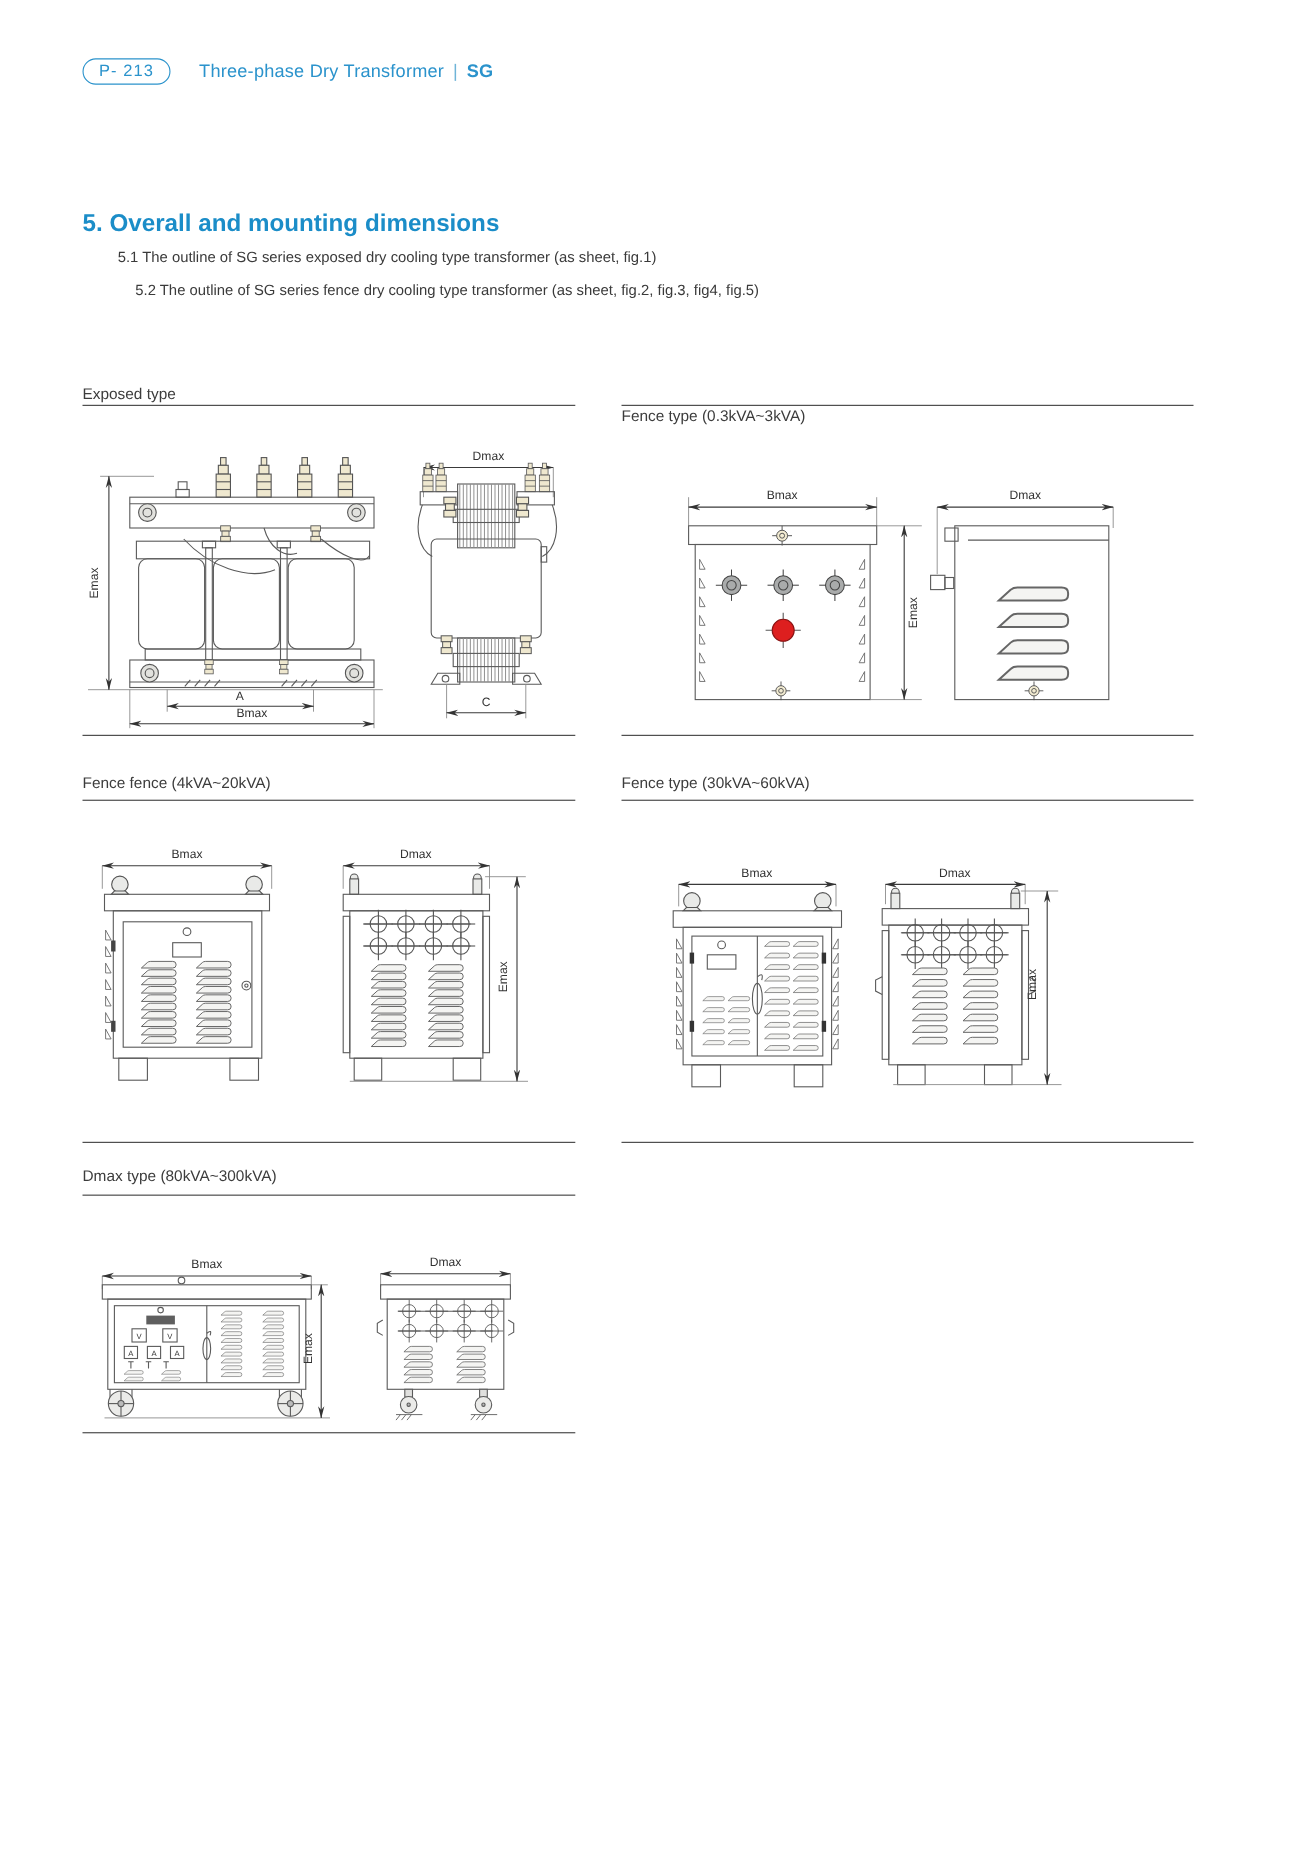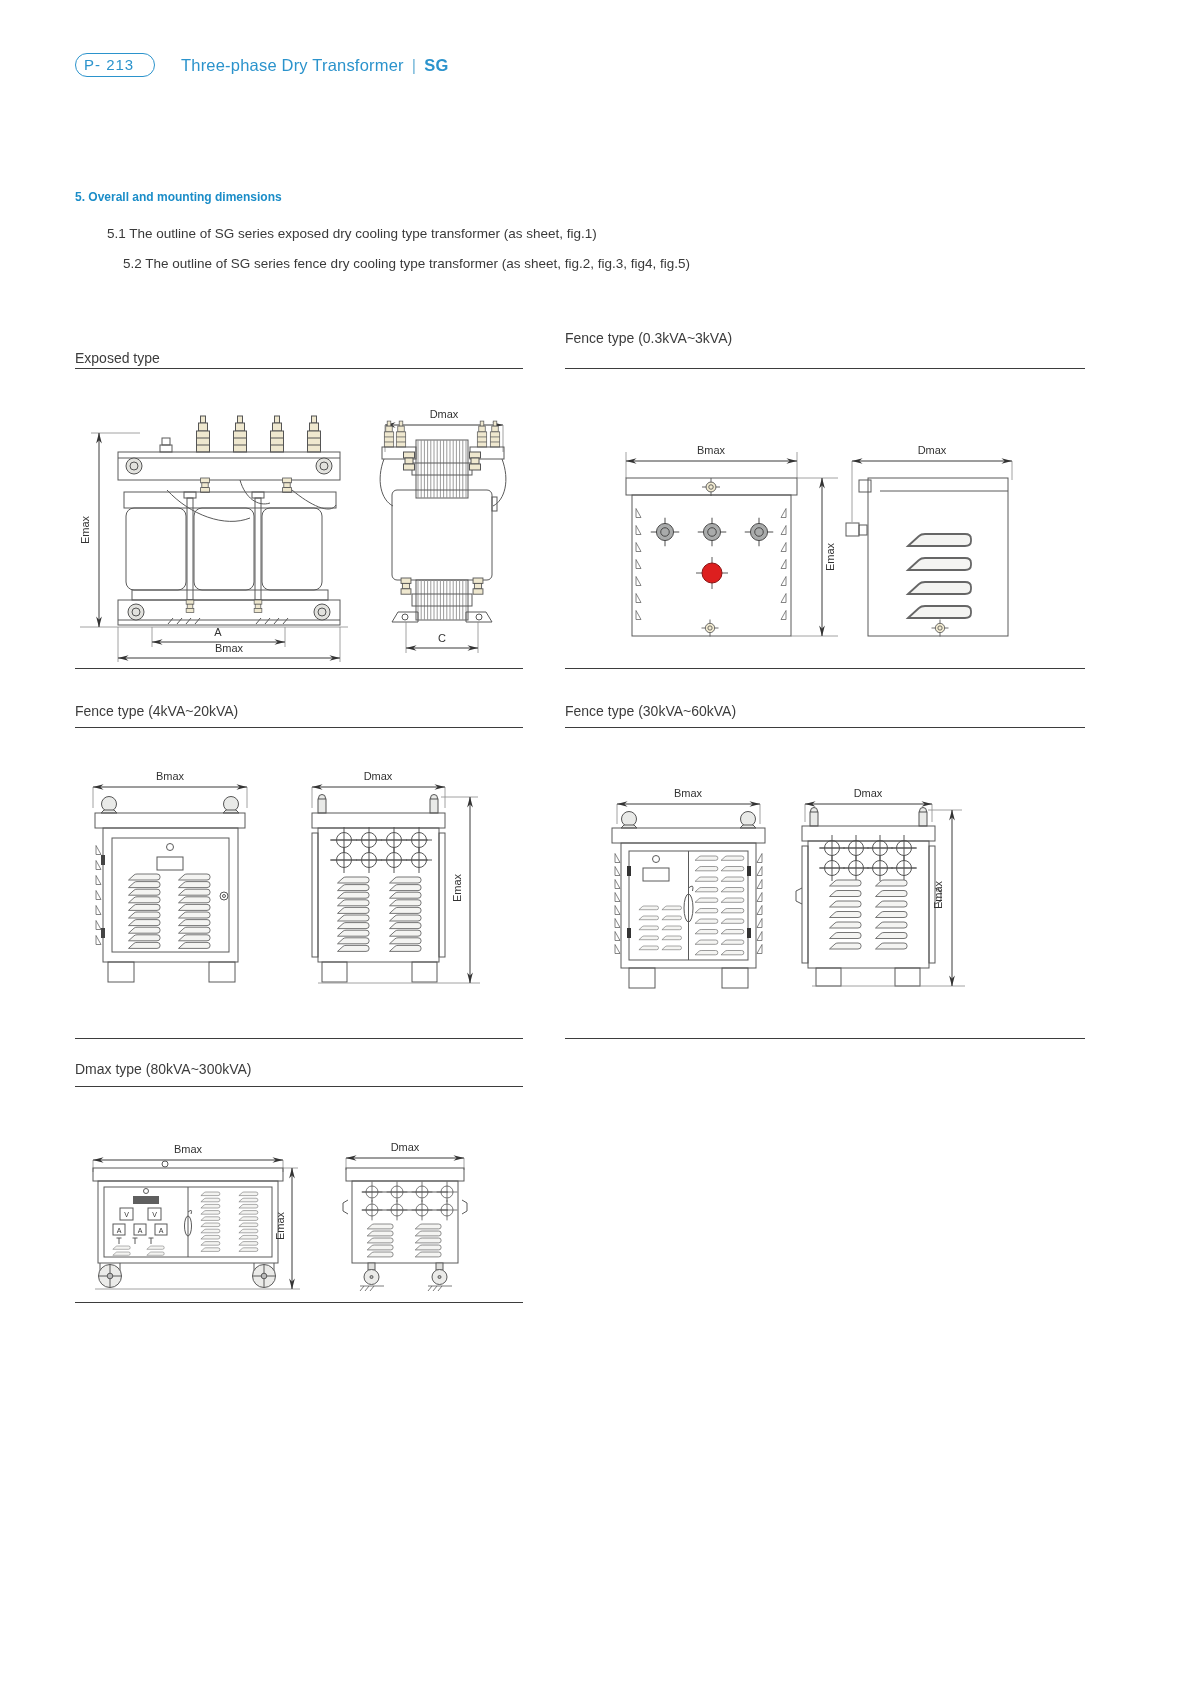--- a/index.html
+++ b/index.html
@@ -1,24 +1,24 @@
 <!DOCTYPE html>
 <html><head>
 <meta charset="utf-8">
 <style>
   html,body{margin:0;padding:0;background:#fff;}
   .page{position:relative;width:1191px;height:1684px;background:#ffffff;
         font-family:"Liberation Sans",sans-serif;overflow:hidden;}
   .hdr{position:absolute;left:75px;top:53px;display:flex;align-items:center;gap:26px;}
-  .pill{display:inline-block;min-width:62px;padding:2px 8px 3px;
+  .pill{display:inline-block;min-width:62px;text-align:center;padding:2px 8px 3px;
         border:1.6px solid #2b93cc;border-radius:14px;color:#2b93cc;font-size:15px;letter-spacing:1px;}
   .hdr-title{font-size:16.5px;color:#2b93cc;letter-spacing:.2px;}
   .hdr-title .sep{margin:0 8px;color:#6fb4d8;}
   .hdr-title b{font-weight:bold;margin-top:12px;}
-  .sec{position:absolute;left:75px;top:190px;margin:0;font-size:12px;font-weight:bold;color:#1b8dc8;}
+  .sec{position:absolute;left:75px;top:190px;margin:0;font-size:22px;font-weight:bold;color:#1b8dc8;}
   .body-line{position:absolute;left:75px;margin:0;font-size:13.5px;color:#3a3a3a;}
   .rule{position:absolute;height:1px;background:#3d3d3d;}
   .figlab{position:absolute;font-size:14px;color:#3c3c3c;text-align:left;}
   svg.art{position:absolute;left:0;top:0;}
   .lbl{stroke:none;fill:#333;font-size:11px;font-family:"Liberation Sans",sans-serif;}
   .lbl-s{stroke:none;fill:#333;font-size:7px;font-family:"Liberation Sans",sans-serif;}
   .dim{stroke:#3a3a3a;stroke-width:1;fill:none;}
   .ext{stroke:#8a8a8a;stroke-width:.8;fill:none;}
   .oln{stroke:#5a5a5a;stroke-width:1;fill:none;}
 </style>
@@ -32,22 +32,22 @@
     <span class="hdr-title">
       <span>Three-phase Dry Transformer</span><span class="sep">|</span><b>SG</b>
     </span>
   </div>
 
   <h2 class="sec">5. Overall and mounting dimensions</h2>
   <p class="body-line" style="top:226px;margin-left:32px;">5.1 The outline of SG series exposed dry cooling type transformer (as sheet, fig.1)</p>
   <p class="body-line" style="top:256px;margin-left:48px;">5.2 The outline of SG series fence dry cooling type transformer (as sheet, fig.2, fig.3, fig4, fig.5)</p>
 
   <div class="figlab" style="left:75px;top:350px;width:448px;">Exposed type</div>
-  <div class="figlab" style="left:565px;top:330px;width:520px;">Fence type (0.3kVA~3kVA)</div>
-  <div class="figlab" style="left:75px;top:703px;width:448px;">Fence type (4kVA~20kVA)</div>
+  <div class="figlab" style="left:565px;top:370px;width:520px;">Fence type (0.3kVA~3kVA)</div>
+  <div class="figlab" style="left:75px;top:703px;width:448px;">Fence fence (4kVA~20kVA)</div>
   <div class="figlab" style="left:565px;top:703px;width:520px;">Fence type (30kVA~60kVA)</div>
   <div class="figlab" style="left:75px;top:1061px;width:448px;">Dmax type (80kVA~300kVA)</div>
 
   <div class="rule" style="left:75px;top:368px;width:448px;"></div>
   <div class="rule" style="left:565px;top:368px;width:520px;"></div>
   <div class="rule" style="left:75px;top:668px;width:448px;"></div>
   <div class="rule" style="left:565px;top:668px;width:520px;"></div>
   <div class="rule" style="left:75px;top:727px;width:448px;"></div>
   <div class="rule" style="left:565px;top:727px;width:520px;"></div>
   <div class="rule" style="left:75px;top:1038px;width:448px;"></div>

